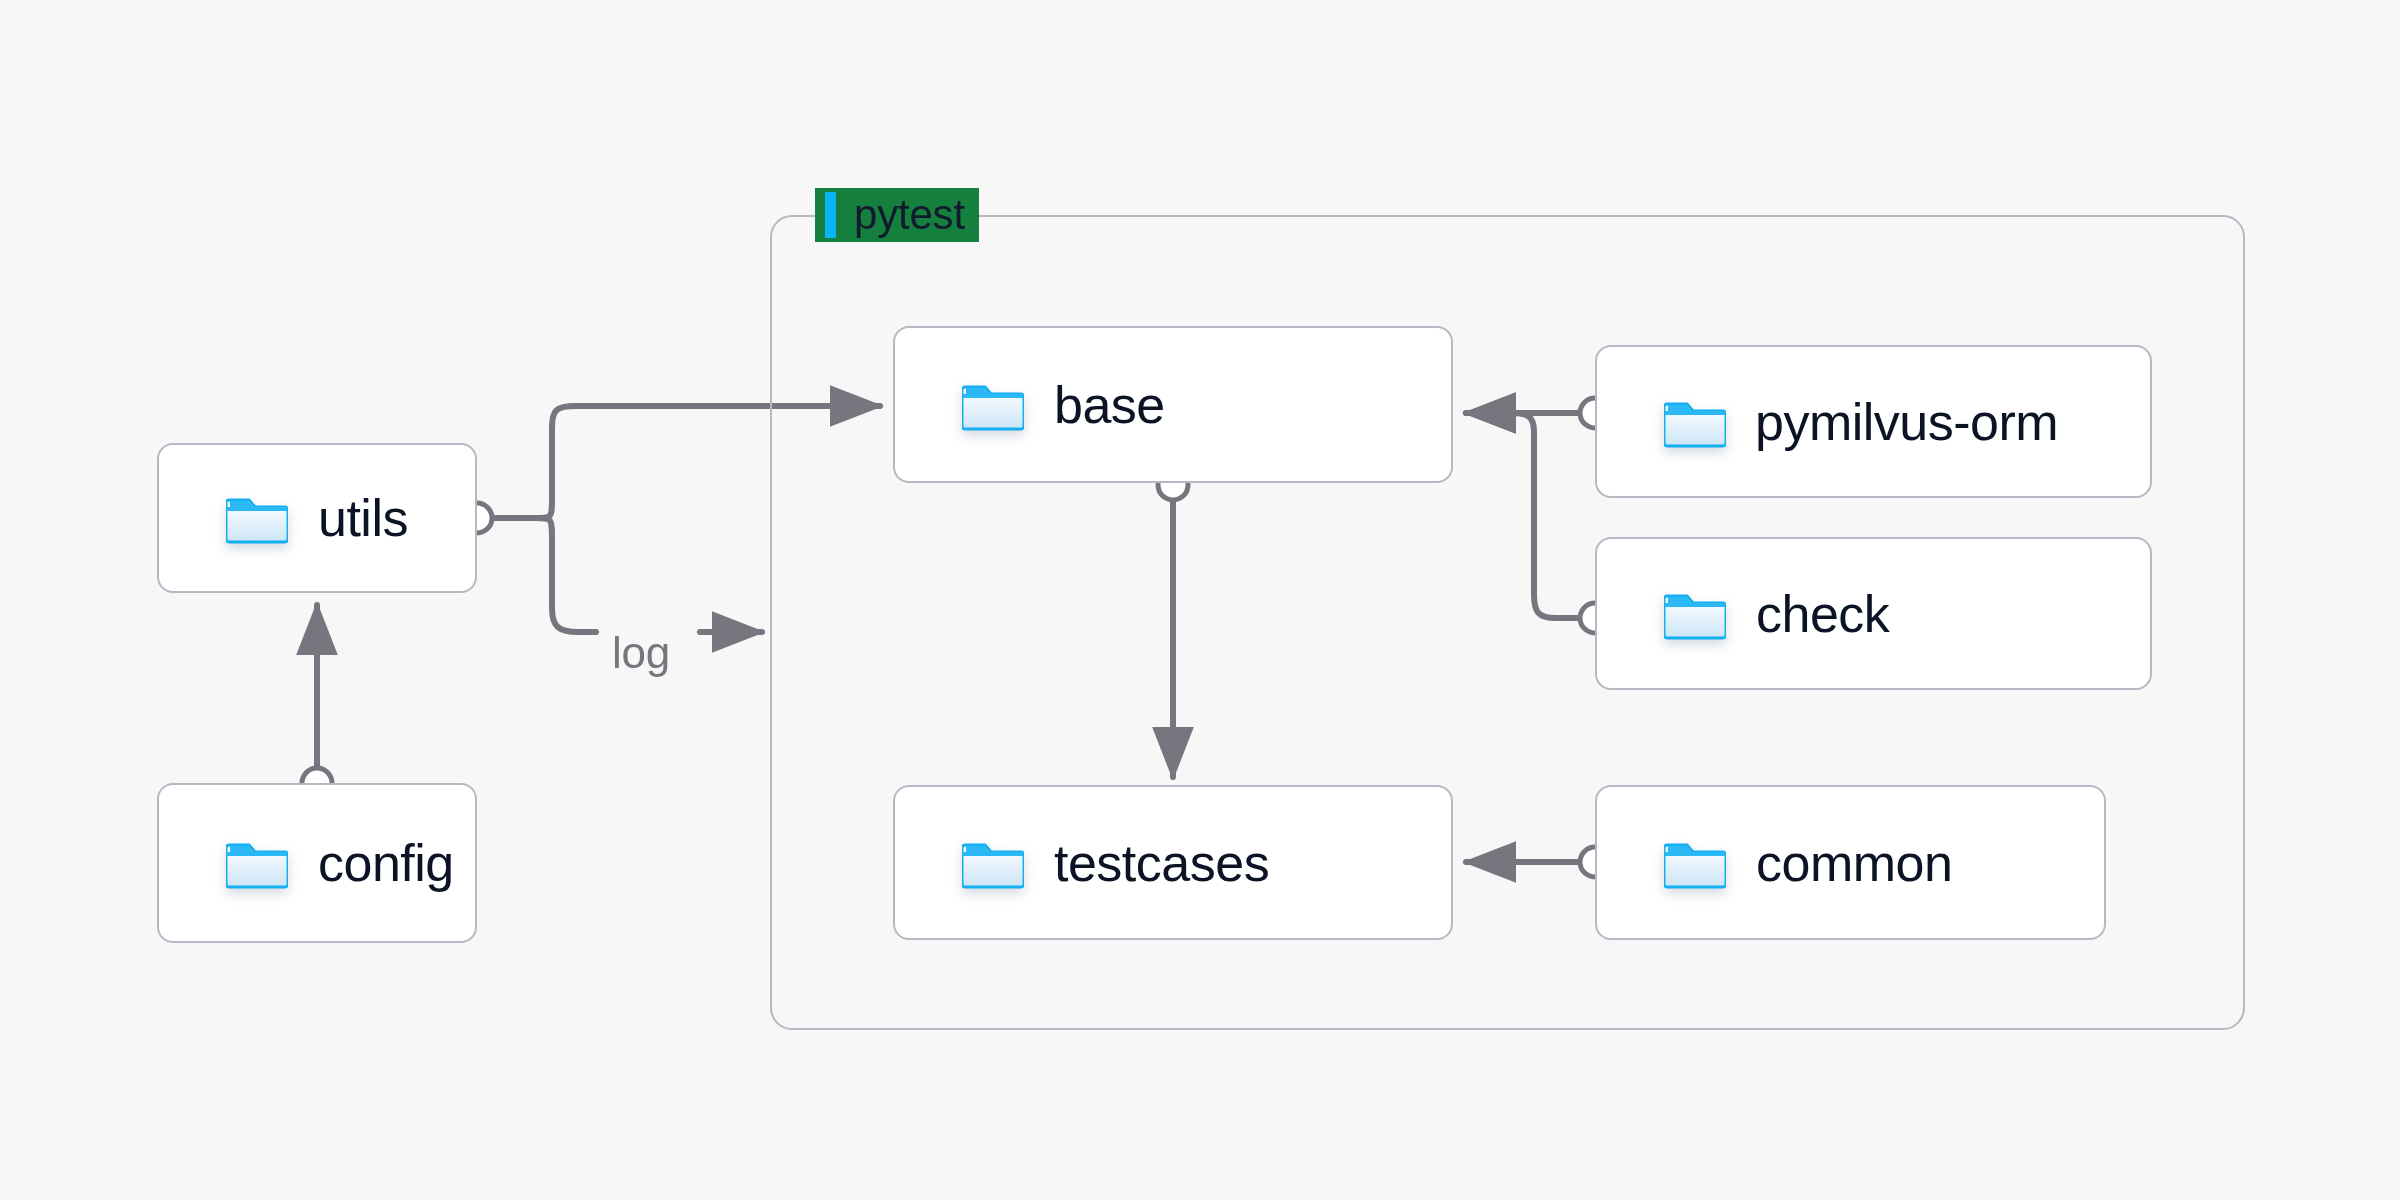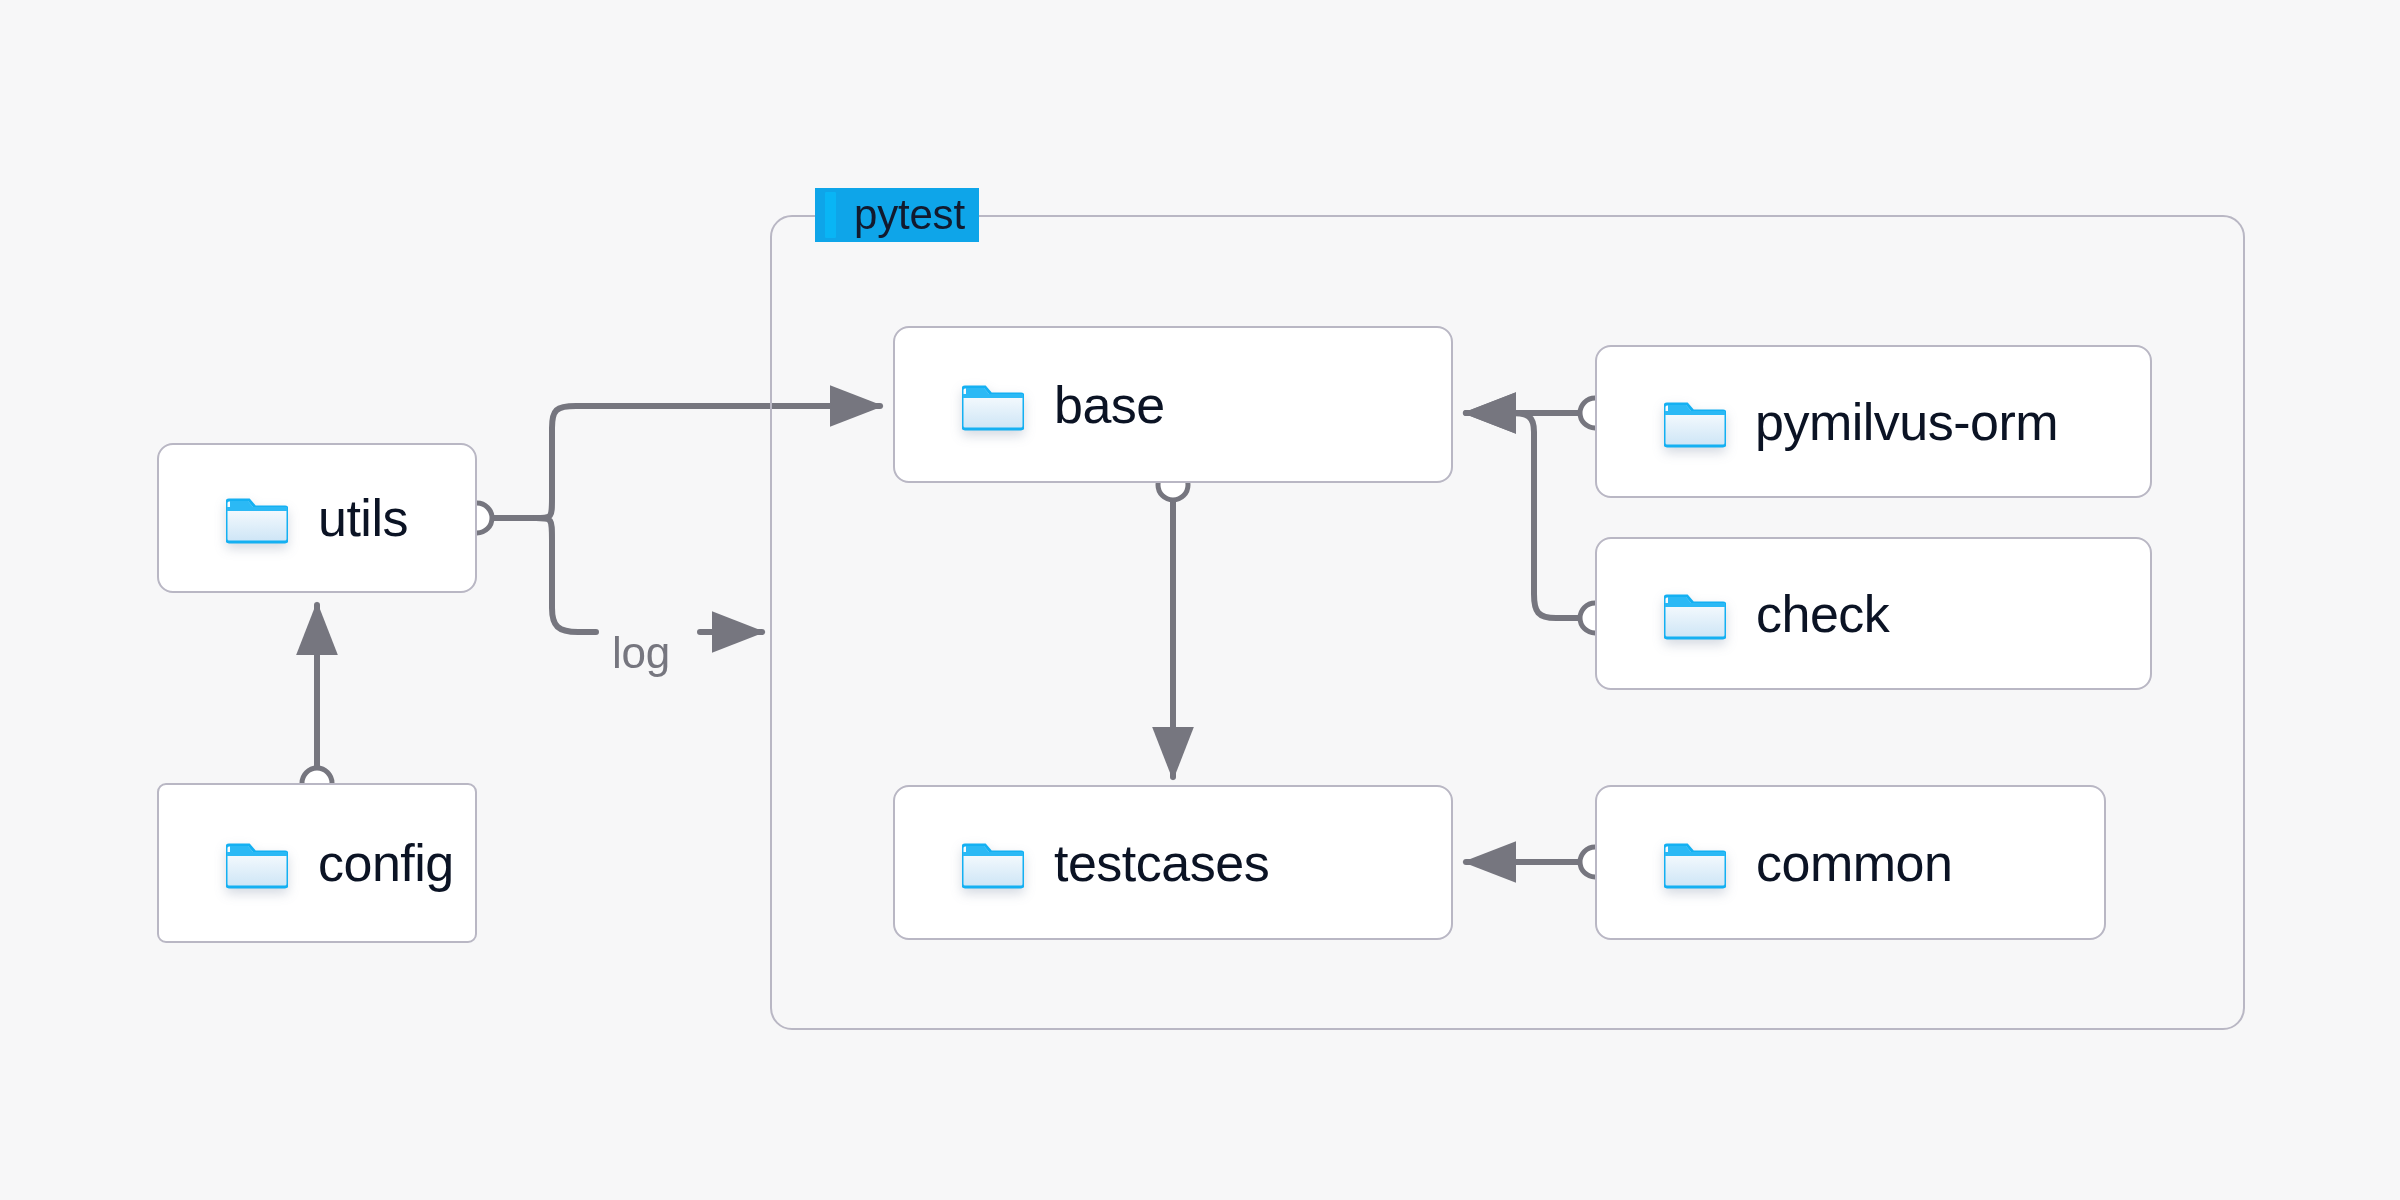--- a/index.html
+++ b/index.html
@@ -17,21 +17,21 @@
   .group-box{
     position:absolute;
     border:2.5px solid #b9b7c4;
     border-radius:22px;
     background:transparent;
     box-sizing:border-box;
   }
   .group-label{
     position:absolute;
     display:flex;align-items:center;gap:18px;
-    background:#0ea5e9;
+    background:#15803d;
     padding:0 14px 0 10px;
     height:54px;
     line-height:54px;
   }
   .group-accent{
     width:11px;height:46px;border-radius:1px;
     background:#09b5f5;
     display:block;
   }
   .group-title{
@@ -137,21 +137,21 @@
 
   <div class="node" style="left:157px;top:443px;width:320px;height:150px;">
     <svg class="folder-icon" viewBox="0 0 62 54" xmlns="http://www.w3.org/2000/svg">
       <path d="M3,9 h20 l6,7 h30 a3,3 0 0 1 3,3 v29 a3,3 0 0 1 -3,3 h-56 a3,3 0 0 1 -3,-3 v-36 a3,3 0 0 1 3,-3 z" fill="url(#folderGrad)" stroke="#14b0f2" stroke-width="3"></path>
       <path d="M4,10 h18 l6,7 h-24 z" fill="#2bb9f5"></path>
       <path d="M1,16 h60 v4 h-60 z" fill="#2bb9f5"></path>
     </svg>
     <span class="node-label">utils</span>
   </div>
 
-  <div class="node" style="left:157px;top:783px;width:320px;height:160px;border-radius:9px;">
+  <div class="node" style="left:157px;top:783px;width:320px;height:160px;">
     <svg class="folder-icon" viewBox="0 0 62 54" xmlns="http://www.w3.org/2000/svg">
       <path d="M3,9 h20 l6,7 h30 a3,3 0 0 1 3,3 v29 a3,3 0 0 1 -3,3 h-56 a3,3 0 0 1 -3,-3 v-36 a3,3 0 0 1 3,-3 z" fill="url(#folderGrad)" stroke="#14b0f2" stroke-width="3"></path>
       <path d="M4,10 h18 l6,7 h-24 z" fill="#2bb9f5"></path>
       <path d="M1,16 h60 v4 h-60 z" fill="#2bb9f5"></path>
     </svg>
     <span class="node-label">config</span>
   </div>
 
   <div class="node" style="left:893px;top:326px;width:560px;height:157px;">
     <svg class="folder-icon" viewBox="0 0 62 54" xmlns="http://www.w3.org/2000/svg">

